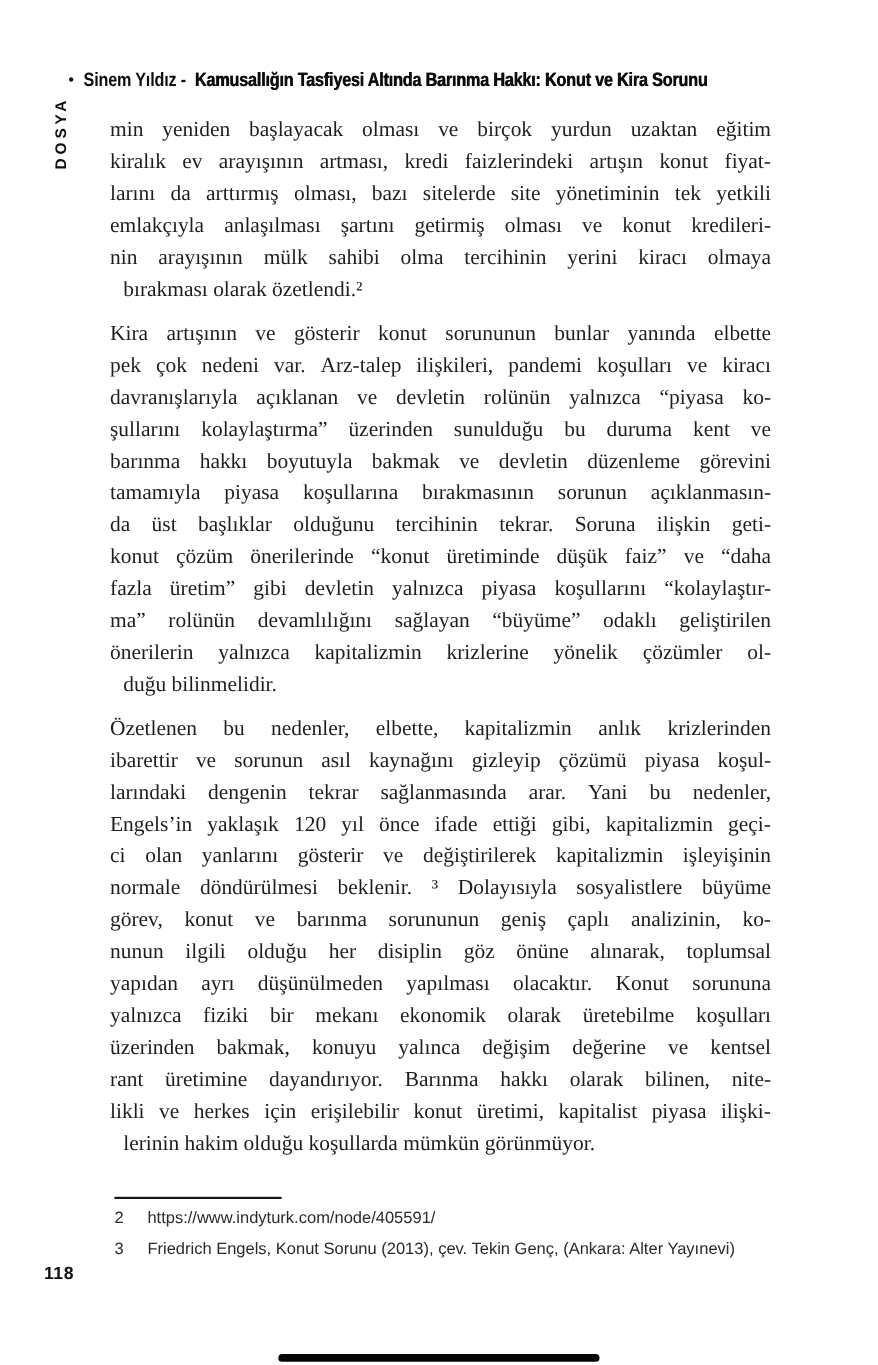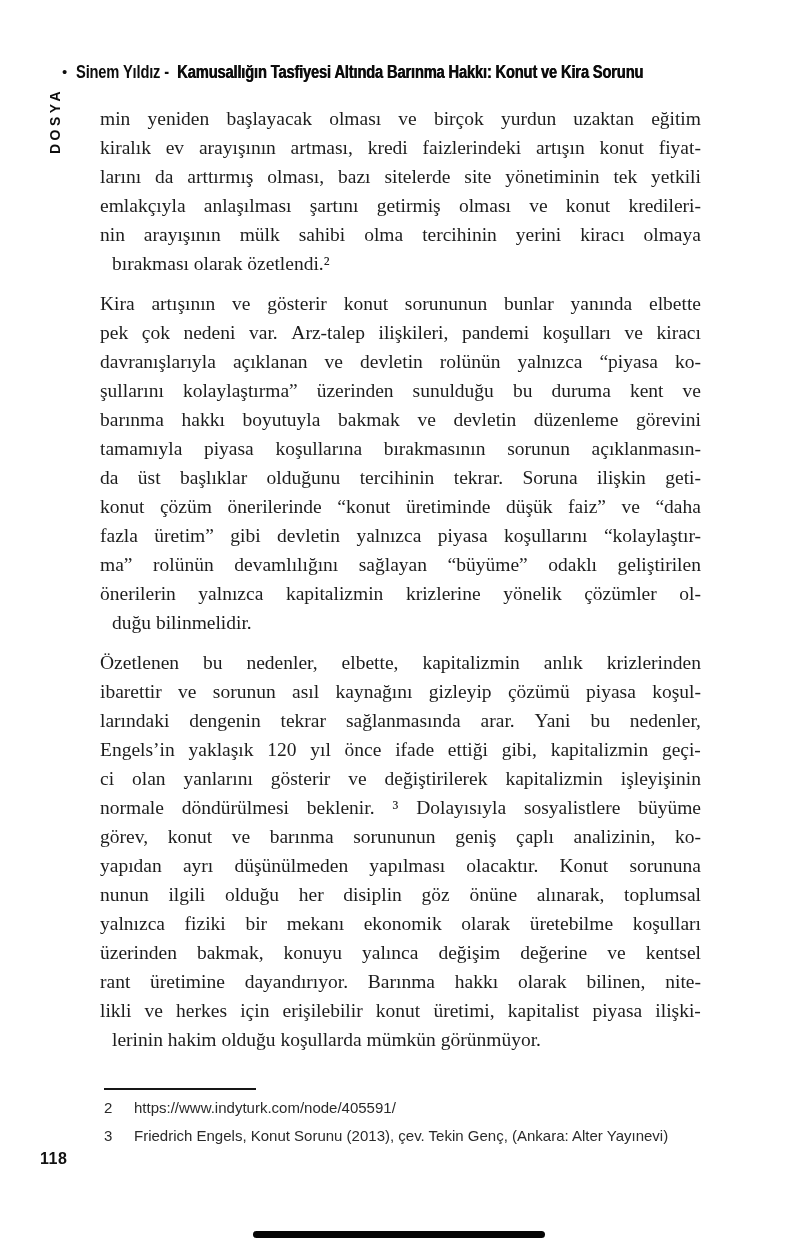--- a/index.html
+++ b/index.html
@@ -382,38 +382,38 @@
           <span>konut</span>
           <span>ve</span>
           <span>barınma</span>
           <span>sorununun</span>
           <span>geniş</span>
           <span>çaplı</span>
           <span>analizinin,</span>
           <span>ko-</span>
         </div>
         <div class="line">
-          <span>yapıdan</span>
-          <span>ayrı</span>
-          <span>düşünülmeden</span>
-          <span>yapılması</span>
-          <span>olacaktır.</span>
-          <span>Konut</span>
-          <span>sorununa</span>
-        </div>
-        <div class="line">
           <span>nunun</span>
           <span>ilgili</span>
           <span>olduğu</span>
           <span>her</span>
           <span>disiplin</span>
           <span>göz</span>
           <span>önüne</span>
           <span>alınarak,</span>
           <span>toplumsal</span>
+        </div>
+        <div class="line">
+          <span>yapıdan</span>
+          <span>ayrı</span>
+          <span>düşünülmeden</span>
+          <span>yapılması</span>
+          <span>olacaktır.</span>
+          <span>Konut</span>
+          <span>sorununa</span>
         </div>
         <div class="line">
           <span>yalnızca</span>
           <span>fiziki</span>
           <span>bir</span>
           <span>mekanı</span>
           <span>ekonomik</span>
           <span>olarak</span>
           <span>üretebilme</span>
           <span>koşulları</span>

